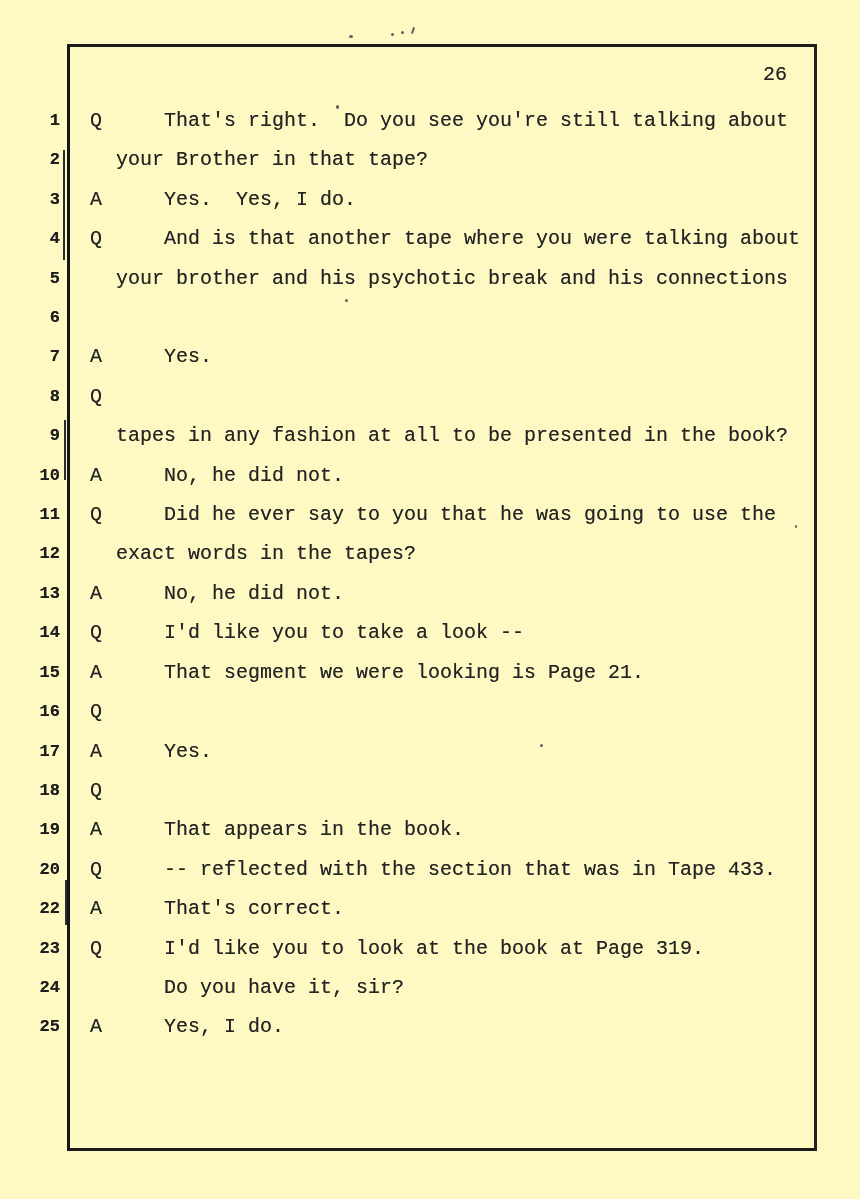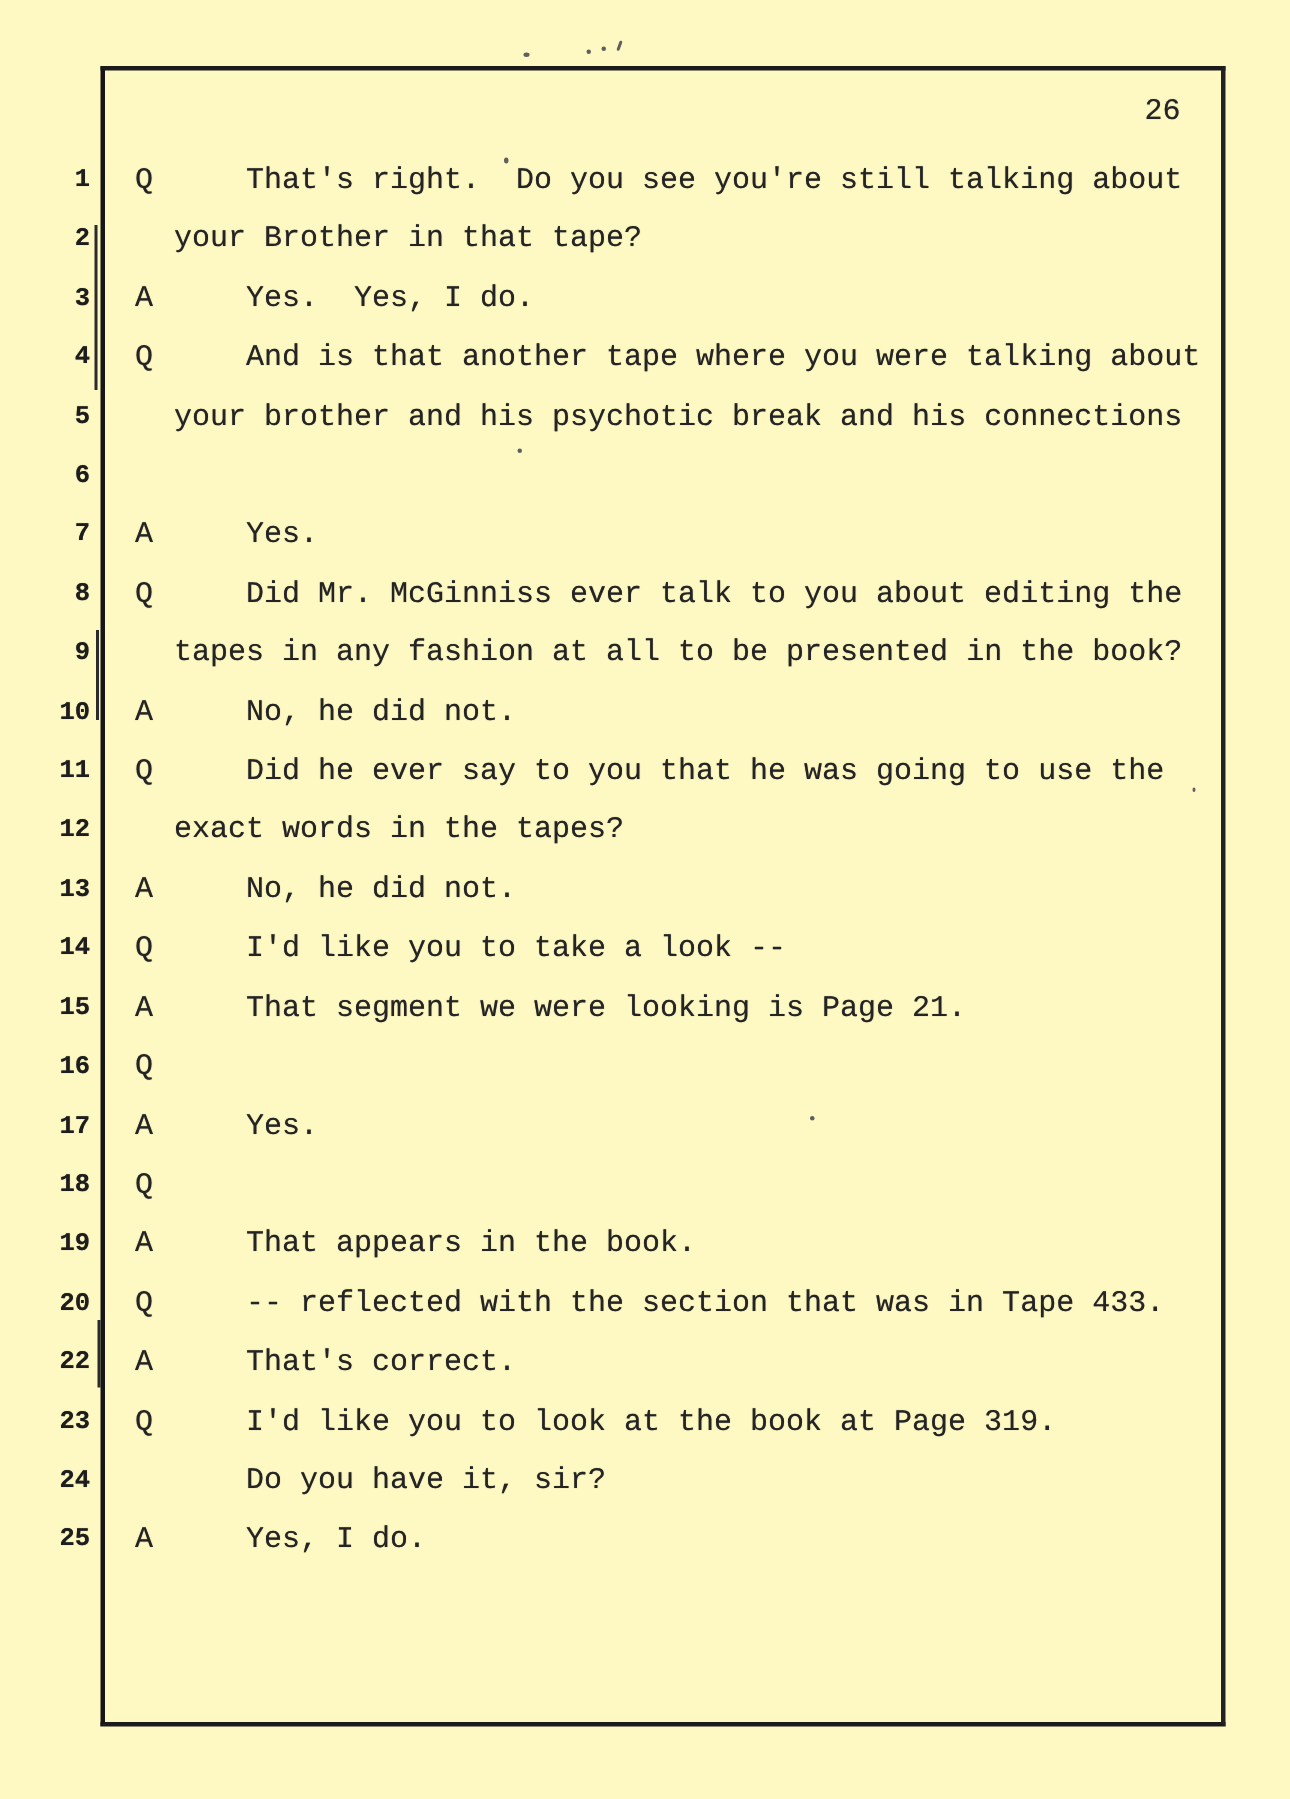--- a/index.html
+++ b/index.html
@@ -76,21 +76,20 @@
         <span class="lnum">6</span>
       </div>
       <div class="trow">
         <span class="lnum">7</span>
         <span class="sp">A</span>
         <span class="tx t">Yes.</span>
       </div>
       <div class="trow">
         <span class="lnum">8</span>
         <span class="sp">Q</span>
-        <span class="tx t">Did Mr. McGinniss ever talk to you about editing the</span>
       </div>
       <div class="trow">
         <span class="lnum">9</span>
         <span class="tx m">tapes in any fashion at all to be presented in the book?</span>
       </div>
       <div class="trow">
         <span class="lnum">10</span>
         <span class="sp">A</span>
         <span class="tx t">No, he did not.</span>
       </div>

